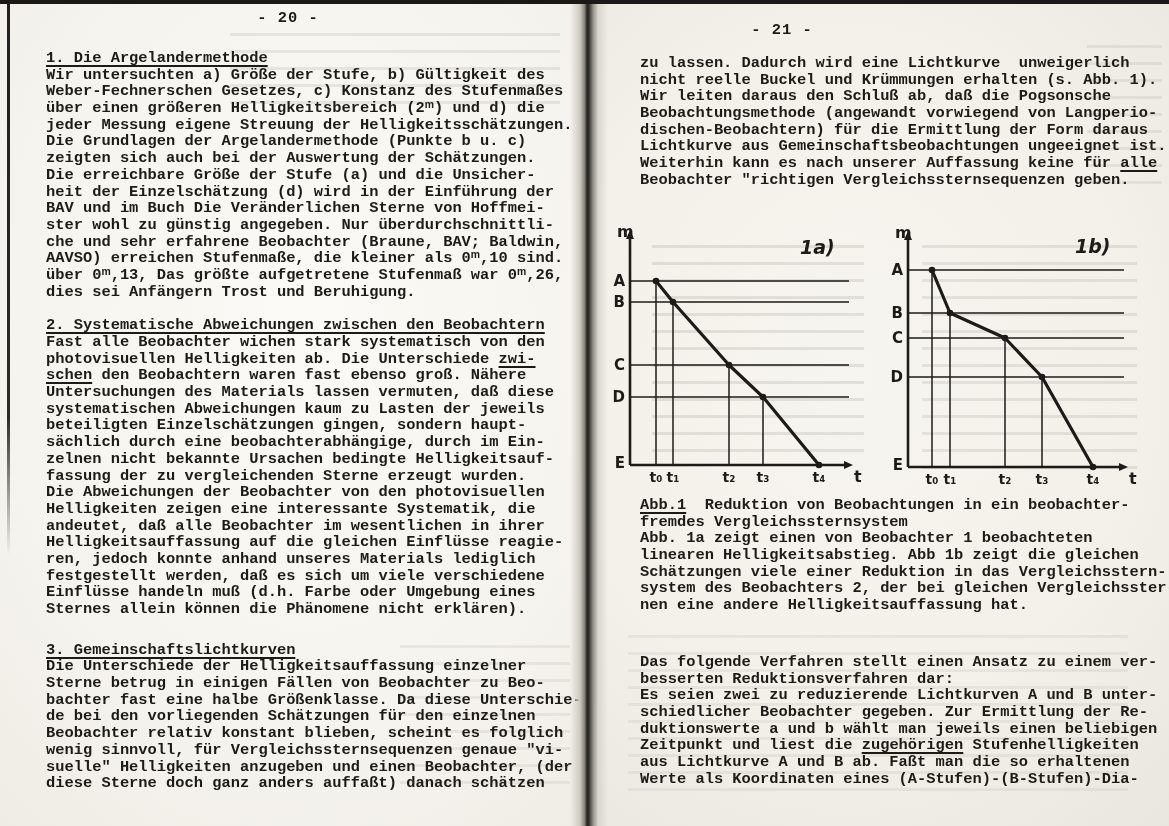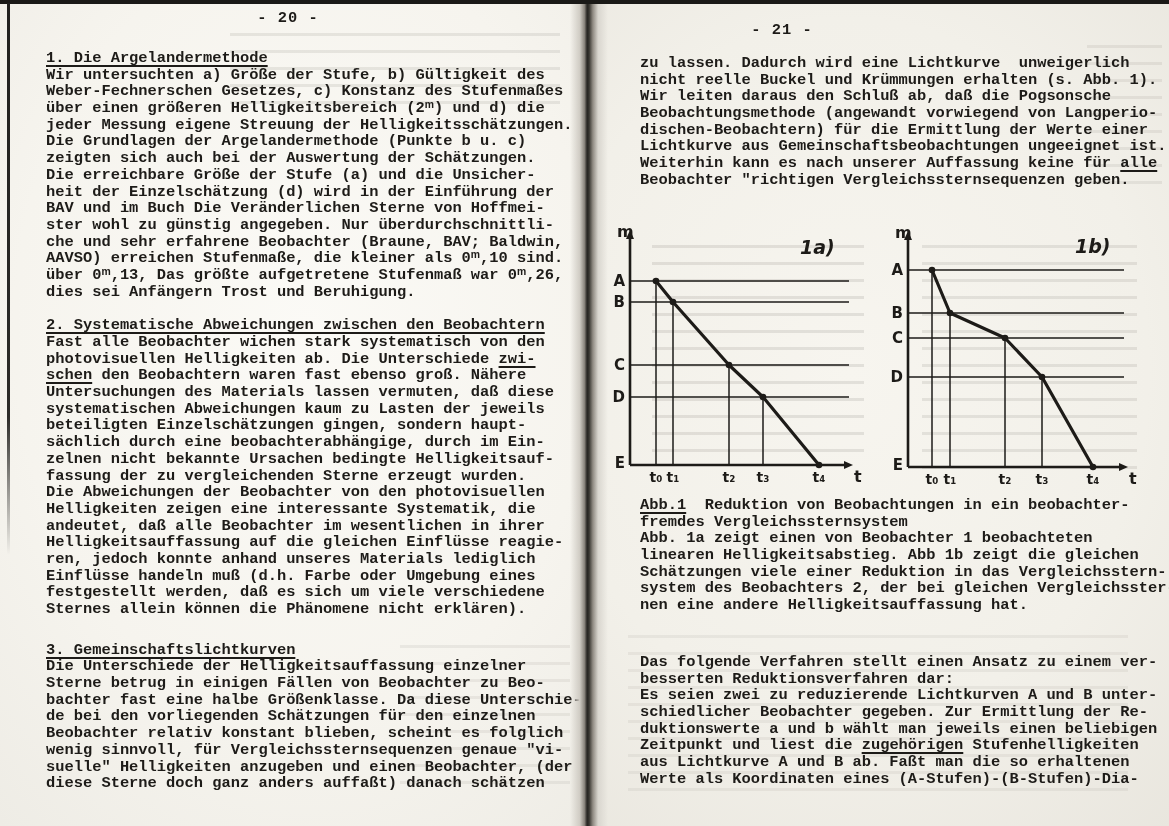--- a/index.html
+++ b/index.html
@@ -94,22 +94,22 @@
           <div class="line">systematischen Abweichungen kaum zu Lasten der jeweils</div>
           <div class="line">beteiligten Einzelschätzungen gingen, sondern haupt-</div>
           <div class="line">sächlich durch eine beobachterabhängige, durch im Ein-</div>
           <div class="line">zelnen nicht bekannte Ursachen bedingte Helligkeitsauf-</div>
           <div class="line">fassung der zu vergleichenden Sterne erzeugt wurden.</div>
           <div class="line">Die Abweichungen der Beobachter von den photovisuellen</div>
           <div class="line">Helligkeiten zeigen eine interessante Systematik, die</div>
           <div class="line">andeutet, daß alle Beobachter im wesentlichen in ihrer</div>
           <div class="line">Helligkeitsauffassung auf die gleichen Einflüsse reagie-</div>
           <div class="line">ren, jedoch konnte anhand unseres Materials lediglich</div>
+          <div class="line">festgestellt werden, daß es sich um viele verschiedene</div>
           <div class="line">Einflüsse handeln muß (d.h. Farbe oder Umgebung eines</div>
-          <div class="line">festgestellt werden, daß es sich um viele verschiedene</div>
           <div class="line">Sternes allein können die Phänomene nicht erklären).</div>
         </div>
         <div class="section" style="margin-top: 24px;">
           <div class="line heading">3. Gemeinschaftslichtkurven</div>
           <div class="line">Die Unterschiede der Helligkeitsauffassung einzelner</div>
           <div class="line">Sterne betrug in einigen Fällen von Beobachter zu Beo-</div>
           <div class="line">bachter fast eine halbe Größenklasse. Da diese Unterschie-</div>
           <div class="line">de bei den vorliegenden Schätzungen für den einzelnen</div>
           <div class="line">Beobachter relativ konstant blieben, scheint es folglich</div>
           <div class="line">wenig sinnvoll, für Vergleichssternsequenzen genaue "vi-</div>
@@ -125,21 +125,21 @@
     <div class="smudge" style="left:36px;top:630px;width:500px;height:175px;opacity:.08;"></div>
     <div class="smudge" style="left:495px;top:40px;width:75px;height:150px;opacity:.10;"></div>
 
     <div class="line pagenum pagenum-right">- 21 -</div>
 
     <div class="rp-block rp-top" id="rp-top">
         <div class="line">zu lassen. Dadurch wird eine Lichtkurve  unweigerlich</div>
         <div class="line">nicht reelle Buckel und Krümmungen erhalten (s. Abb. 1).</div>
         <div class="line">Wir leiten daraus den Schluß ab, daß die Pogsonsche</div>
         <div class="line">Beobachtungsmethode (angewandt vorwiegend von Langperio-</div>
-        <div class="line">dischen-Beobachtern) für die Ermittlung der Werte einer</div>
+        <div class="line">dischen-Beobachtern) für die Ermittlung der Form daraus</div>
         <div class="line">Lichtkurve aus Gemeinschaftsbeobachtungen ungeeignet ist.</div>
         <div class="line">Weiterhin kann es nach unserer Auffassung keine für <u>alle</u></div>
         <div class="line">Beobachter "richtigen Vergleichssternsequenzen geben.</div>
       </div>
 
     <svg class="graph" id="graph-1a" viewBox="0 0 250 268" width="250" height="268">
         <line x1="14" y1="59" x2="233" y2="59" stroke="#1d1b18" stroke-width="1.6"></line>
         <line x1="14" y1="80" x2="233" y2="80" stroke="#1d1b18" stroke-width="1.6"></line>
         <line x1="14" y1="143" x2="233" y2="143" stroke="#1d1b18" stroke-width="1.6"></line>
         <line x1="14" y1="175" x2="233" y2="175" stroke="#1d1b18" stroke-width="1.6"></line>

